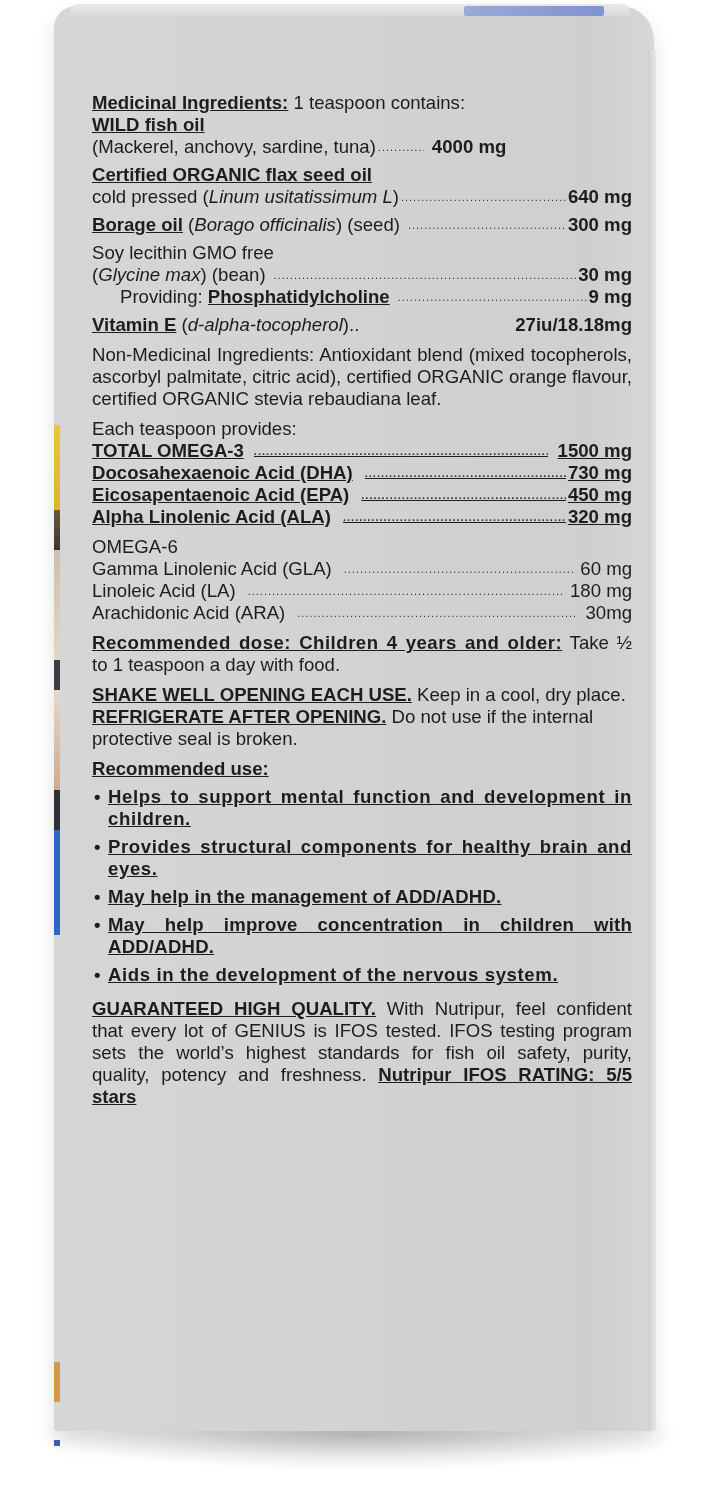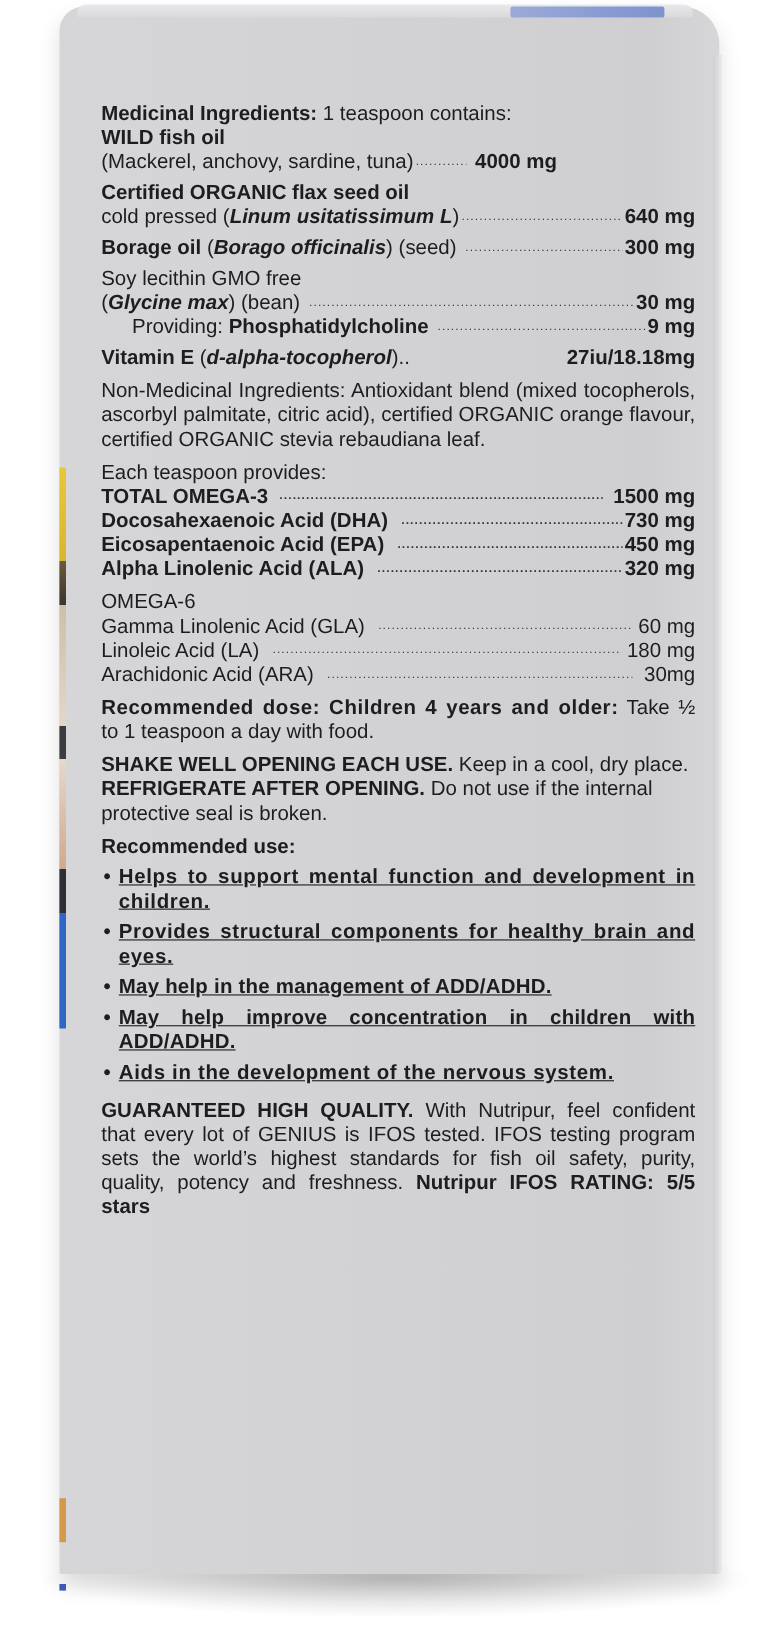--- a/index.html
+++ b/index.html
@@ -35,22 +35,22 @@
   .strip.dark1 { top: 510px; height: 40px; background: linear-gradient(180deg, #6b5a3c, #3a3530); }
   .strip.skin { top: 550px; height: 110px; background: linear-gradient(180deg, #cdbfa8, #e5d6c8); }
   .strip.dark2 { top: 660px; height: 30px; background: #3b3b40; }
   .strip.skin2 { top: 690px; height: 100px; background: linear-gradient(180deg, #e6d8cc, #cfa98d); }
   .strip.dark3 { top: 790px; height: 40px; background: #2f3035; }
   .strip.blue { top: 830px; height: 105px; background: #2f67c4; }
   .strip.orange { top: 1362px; height: 40px; background: #d49a4c; }
   .strip.bluebit { top: 1440px; height: 6px; background: #3b5bb5; }
 
   .content { position: absolute; left: 92px; top: 92px; width: 540px; font-size: 18.6px; line-height: 22px; }
-  .b { font-weight: bold; }
-  .i { font-style: italic; font-weight: bold; }
+  .b { font-weight: bold; text-decoration: underline; }
+  .i { font-style: italic; }
   .row { display: flex; align-items: center; white-space: nowrap; }
   .row .name { flex: 0 0 auto; }
   .row .dots { flex: 1 1 auto; overflow: hidden; margin: 0 2px; letter-spacing: 1px; color: #333; font-size: 11px; }
   .row .dots::after { content: "................................................................................................................................................"; }
   .row .val { flex: 0 0 auto; font-weight: bold; }
   .row .val.plain { font-weight: normal; }
   .gap { height: 8px; }
   .gap-sm { height: 6px; }
   .indent { padding-left: 28px; }
   .just { text-align: justify; }

